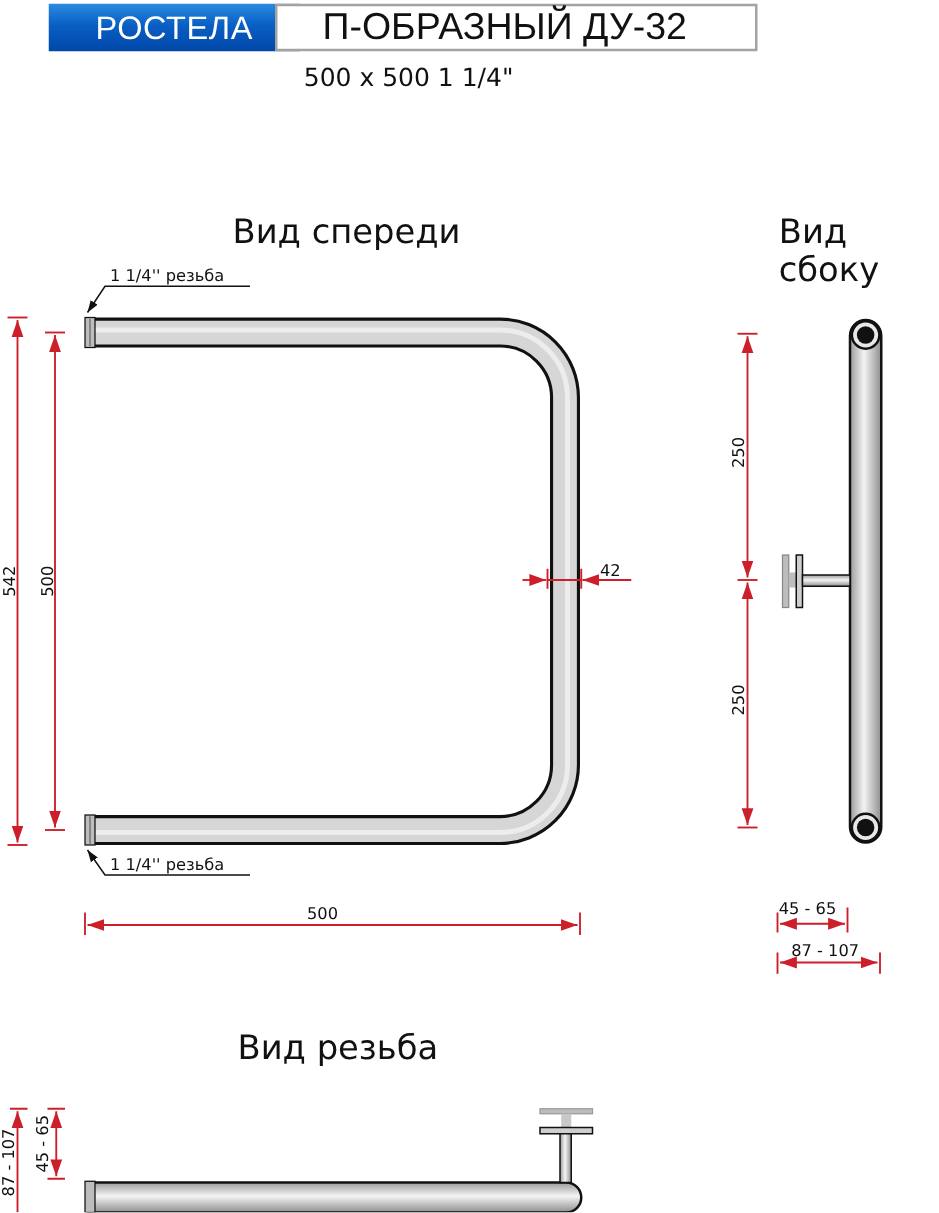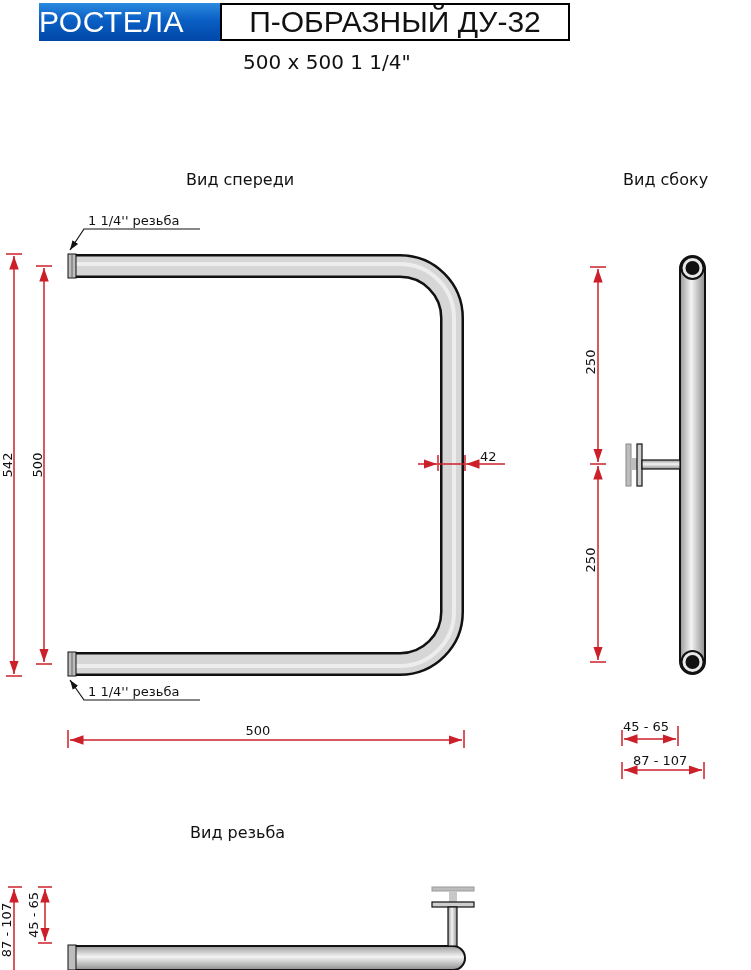--- a/index.html
+++ b/index.html
@@ -1,27 +1,27 @@
 <!DOCTYPE html>
 <html><head>
 <meta charset="utf-8">
 <style>
   html, body { margin: 0; padding: 0; background: #ffffff; }
   body { width: 751px; height: 970px; position: relative; overflow: hidden;
          font-family: "DejaVu Sans", sans-serif; color: #111; }
   .brand { position: absolute; left: 39px; top: 3px; width: 201px; height: 38px;
            background: linear-gradient(180deg, #2a8ae0 0%, #0a5fc4 45%, #0047a8 100%);
-           color: #fff; font-family: "Liberation Sans", sans-serif; font-size: 30px;
-           line-height: 38px; text-align: left; letter-spacing: 0.5px; }
+           color: #fff; font-family: "Liberation Sans", sans-serif; font-size: 26px;
+           line-height: 38px; text-align: center; letter-spacing: 0.5px; }
   .model { position: absolute; left: 220px; top: 3px; width: 346px; height: 34px;
-           border: 2px solid #000000; background: #fff; color: #111;
+           border: 2px solid #a3a3a3; background: #fff; color: #111;
            font-family: "Liberation Sans", sans-serif; font-size: 30px;
-           line-height: 34px; text-align: center; }
+           line-height: 34px; text-align: left; padding-left: 36px; }
   .sub { position: absolute; left: 243px; top: 50px; font-size: 20px; }
-  .view-title { position: absolute; font-size: 16px; }
+  .view-title { position: absolute; font-size: 27px; }
   svg.drawing { position: absolute; left: 0; top: 0; }
   .dim { font-family: "DejaVu Sans", sans-serif; font-size: 13px; fill: #111; }
   .note { font-family: "DejaVu Sans", sans-serif; font-size: 13px; fill: #111; }
 </style>
 </head>
 <body>
 
 <div class="brand">РОСТЕЛА</div>
 <div class="model">П-ОБРАЗНЫЙ ДУ-32</div>
 <div class="sub">500 x 500 1 1/4"</div>

